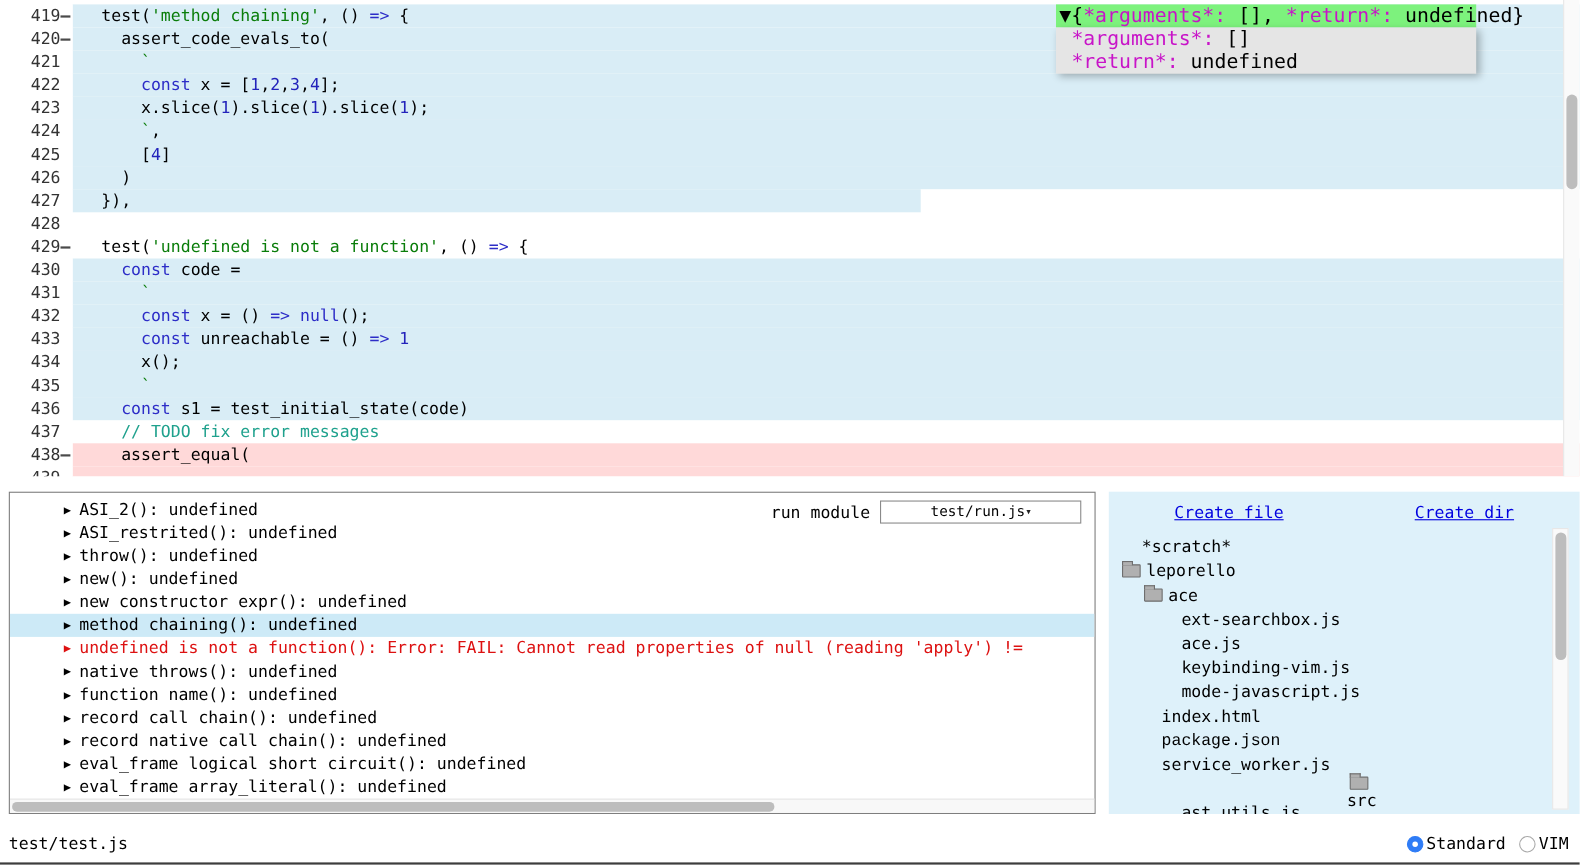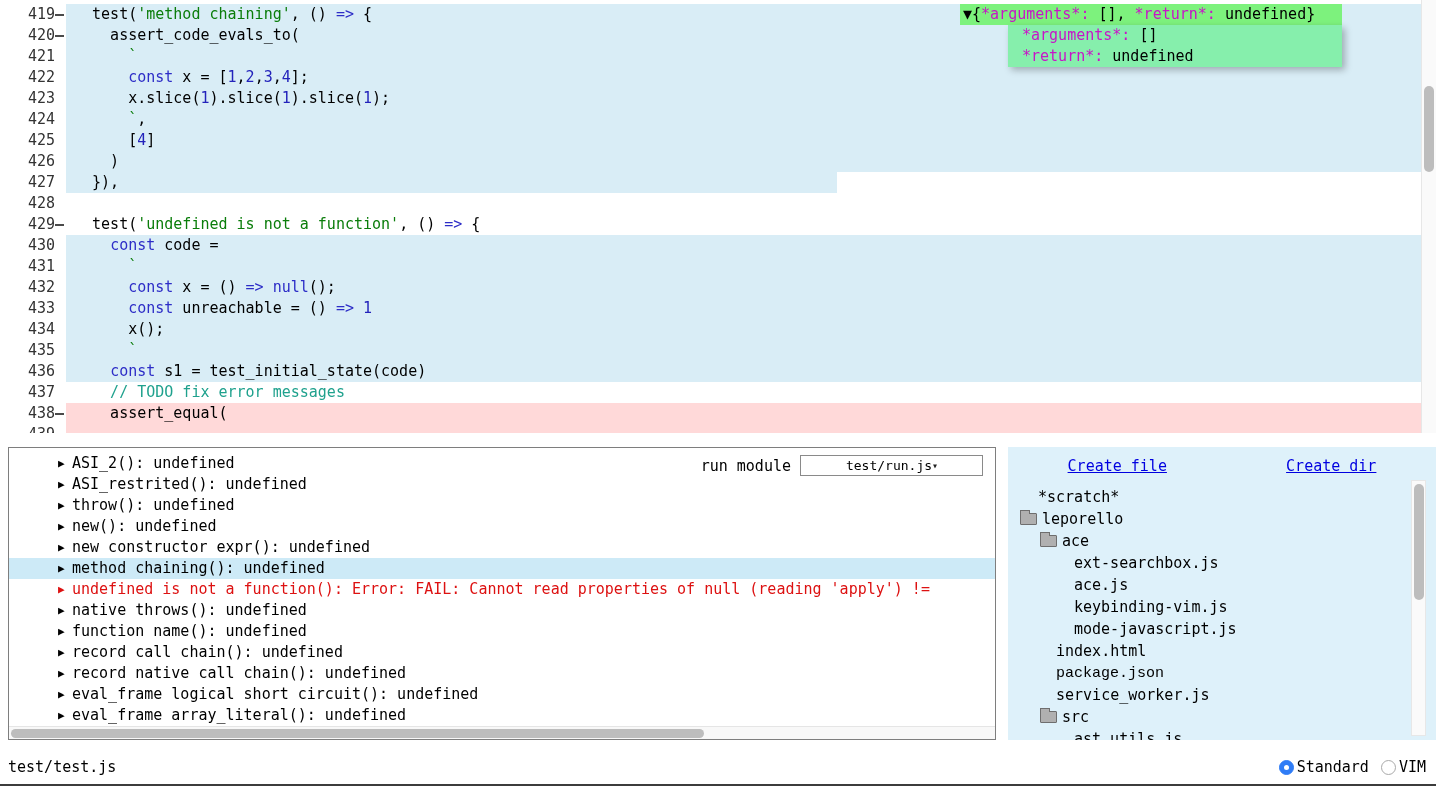--- a/index.html
+++ b/index.html
@@ -21,23 +21,23 @@
   .bg-w{background:transparent;}
   .ed-code{position:relative;z-index:1;white-space:pre;display:inline-block;padding-left:8px;}
   .tk-p{color:#000;}
   .tk-k{color:var(--keyword);}
   .tk-n{color:var(--number);}
   .tk-s{color:var(--string);}
   .tk-c{color:var(--comment);margin-top:45px;}
   .tk-m{color:var(--magenta);}
 
   
-  #value-tooltip{position:absolute;left:960px;top:4px;width:382px;font-size:15px;line-height:21px;z-index:5;}
+  #value-tooltip{position:absolute;left:960px;top:4px;width:382px;font-size:18px;line-height:21px;z-index:5;}
   #tt-header{background:var(--tooltip_green);height:21px;padding-left:3px;white-space:pre;}
-  #tt-box{background:#86efac;box-shadow:3px 3px 7px rgba(0,0,0,0.28);margin-left:48px;}
+  #tt-box{background:#e5e5e5;box-shadow:3px 3px 7px rgba(0,0,0,0.28);}
   .tt-row{height:21px;padding-left:14px;white-space:pre;}
 
   
   .vtrack{position:absolute;background:#fafafa;border-left:1px solid #e7e7e7;}
   #editor-vscroll{top:0;right:0;width:15px;height:433px;z-index:6;}
   .vthumb{position:absolute;left:2px;width:10px;background:#bdbdbd;border-radius:5px;}
   #editor-vscroll .vthumb{top:86px;height:86px;}
 
   
   #results{position:absolute;left:8px;top:447px;width:988px;height:293px;border:1px solid #7e7e7e;
@@ -284,21 +284,21 @@
       </div>
       <div class="tree-row" style="padding-left: 48px;">
         <span class="tree-label">index.html</span>
       </div>
       <div class="tree-row" style="padding-left: 48px; font-family: Liberation Mono, monospace;">
         <span class="tree-label">package.json</span>
       </div>
       <div class="tree-row" style="padding-left: 48px;">
         <span class="tree-label">service_worker.js</span>
       </div>
-      <div class="tree-row" style="padding-left: 32px;">
+      <div class="tree-row" style="padding-left: 32px; flex-direction: column;">
         <span class="folder-icon"></span>
         <span class="tree-label">src</span>
       </div>
       <div class="tree-row" style="padding-left: 66px;">
         <span class="tree-label">ast_utils.js</span>
       </div>
     </div>
   <div id="ftree-vscroll">
     <div class="vthumb"></div>
   </div>

